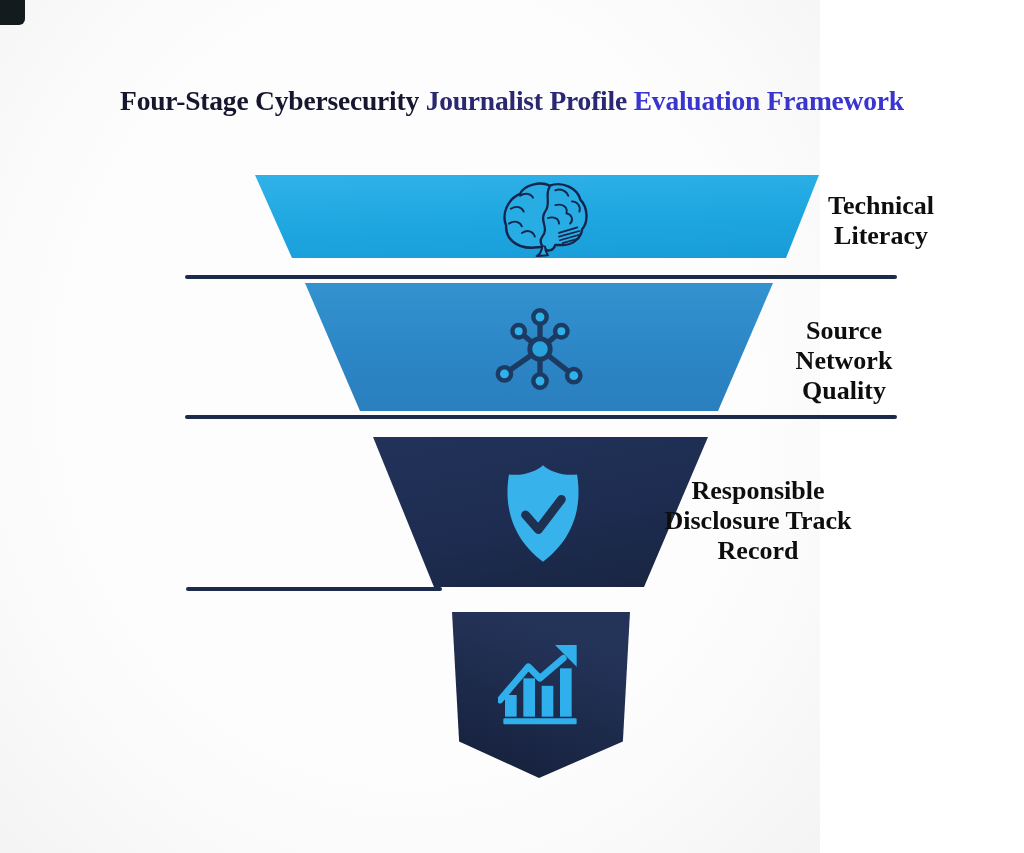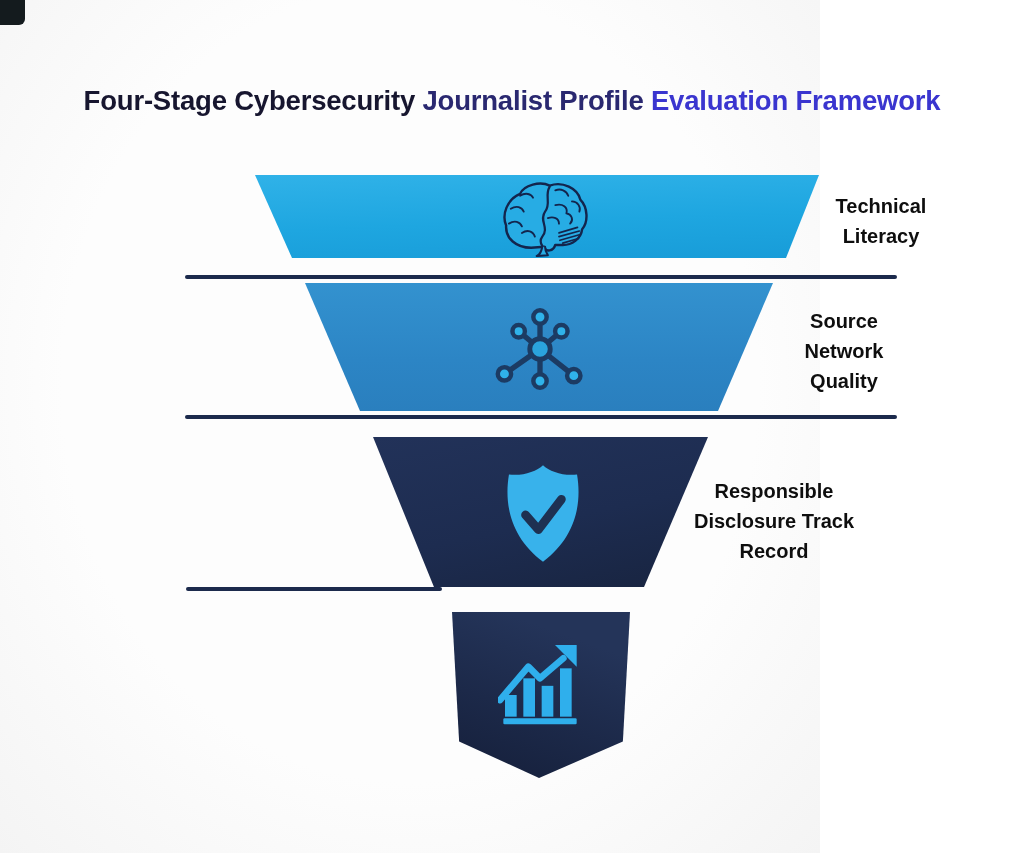--- a/index.html
+++ b/index.html
@@ -6,20 +6,21 @@
   body {
     width: 1024px; height: 853px;
     font-family: "Liberation Sans", sans-serif;
     background: #ffffff;
     overflow: hidden;
   }
   .canvas {
     position: relative;
     width: 820px; height: 853px;
     background: radial-gradient(ellipse at 50% 45%, #fdfdfd 60%, #f4f4f4 100%);
+    font-family: Liberation Serif, serif;
   }
   .corner-artifact {
     position: absolute; left: 0; top: 0;
     width: 25px; height: 25px;
     background: #141b1e;
     border-bottom-right-radius: 6px;
   }
   .title {
     position: absolute; left: 0; top: 85px; width: 1024px;
     text-align: center;
@@ -54,27 +55,27 @@
   }
 
   .separator { position: absolute; height: 4px; background: #1c2a4c; border-radius: 2px; }
   .sep-1 { left: 185px; top: 275px; width: 712px; }
   .sep-2 { left: 185px; top: 415px; width: 712px; }
   .sep-3 { left: 186px; top: 587px; width: 256px; }
 
   .stage-label {
     position: absolute; width: 220px;
     text-align: center;
-    font-size: 20px; font-weight: 700; color: #0e0e0e;
+    font-size: 26px; font-weight: 700; color: #0e0e0e;
     line-height: 30px;
     white-space: pre-line;
   }
   .label-1 { left: 771px; top: 191px; }
-  .label-2 { left: 734px; top: 306px; }
-  .label-3 { left: 664px; top: 476px; }
+  .label-2 { left: 734px; top: 316px; }
+  .label-3 { left: 648px; top: 476px; }
   .label-4 { left: 610px; top: 646px; }
 
   .icon { position: absolute; }
   .icon-brain   { left: 499px; top: 181px; }
   .icon-network { left: 492px; top: 306px; }
   .icon-shield  { left: 497px; top: 462px; }
   .icon-chart   { left: 498px; top: 645px; }
 </style>
 </head>
 <body>

